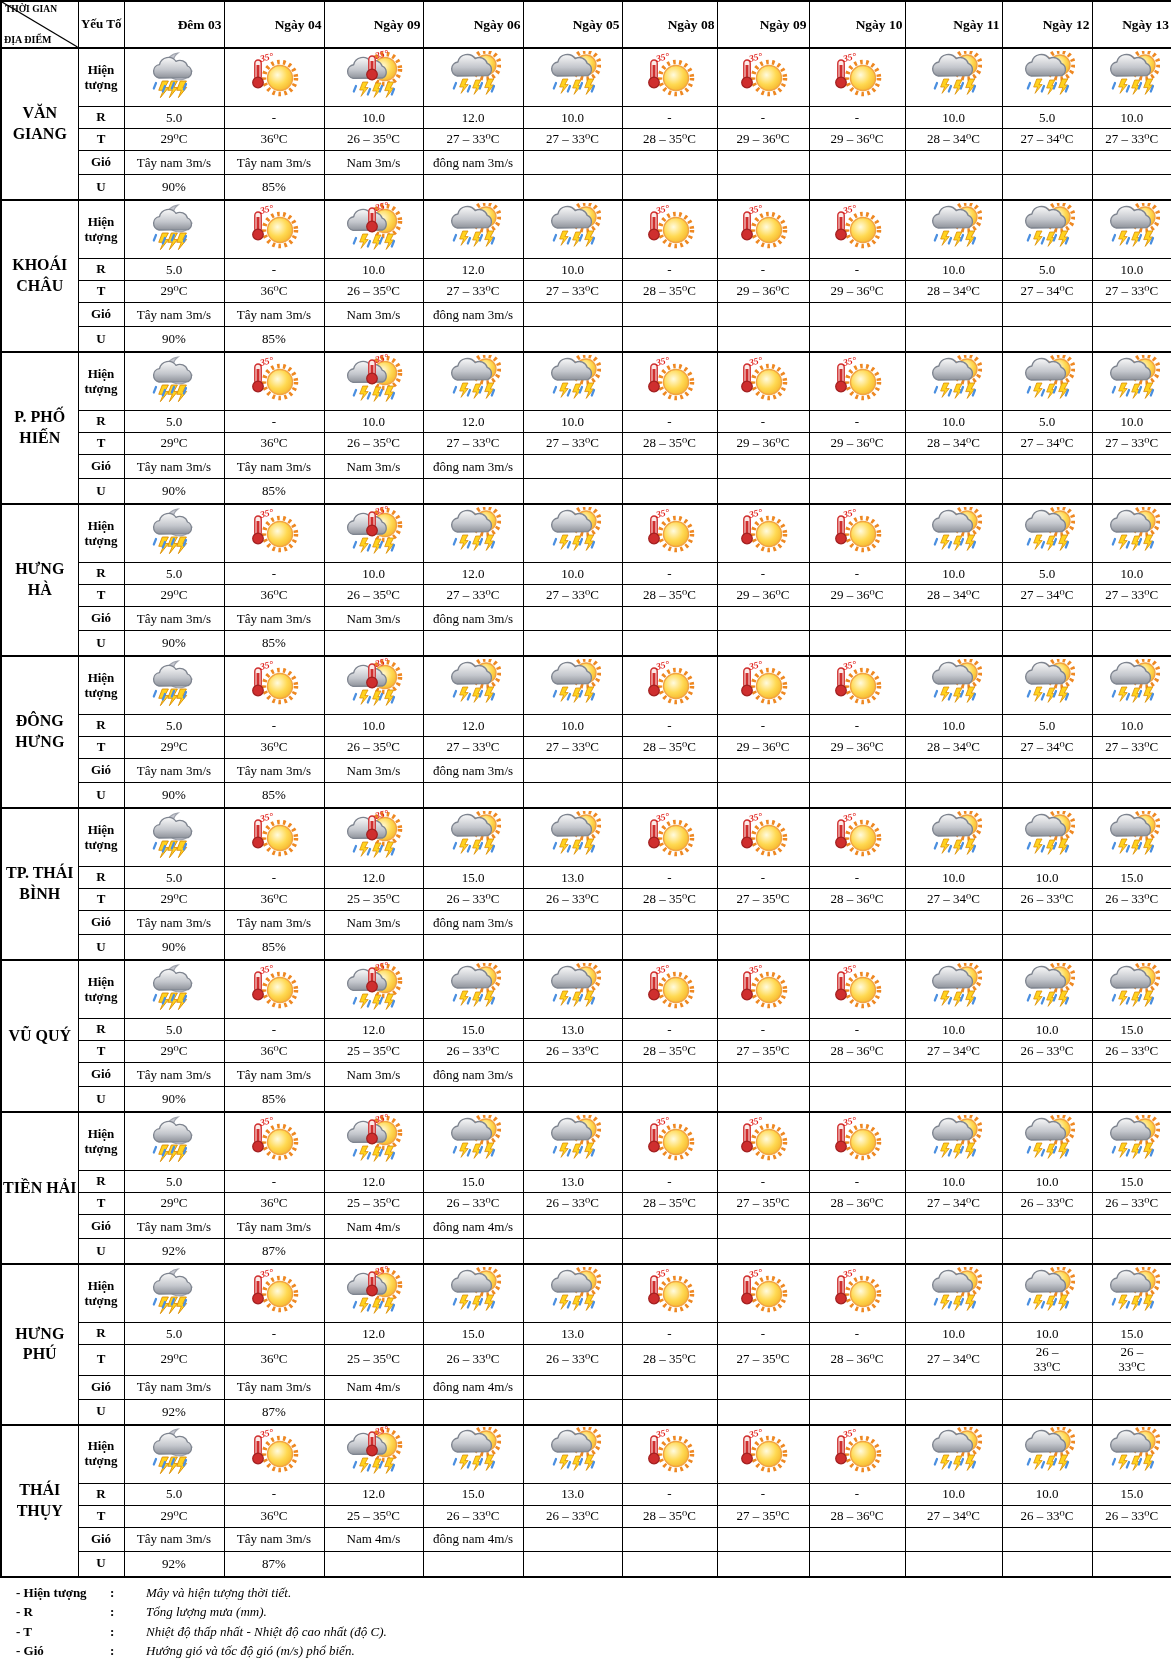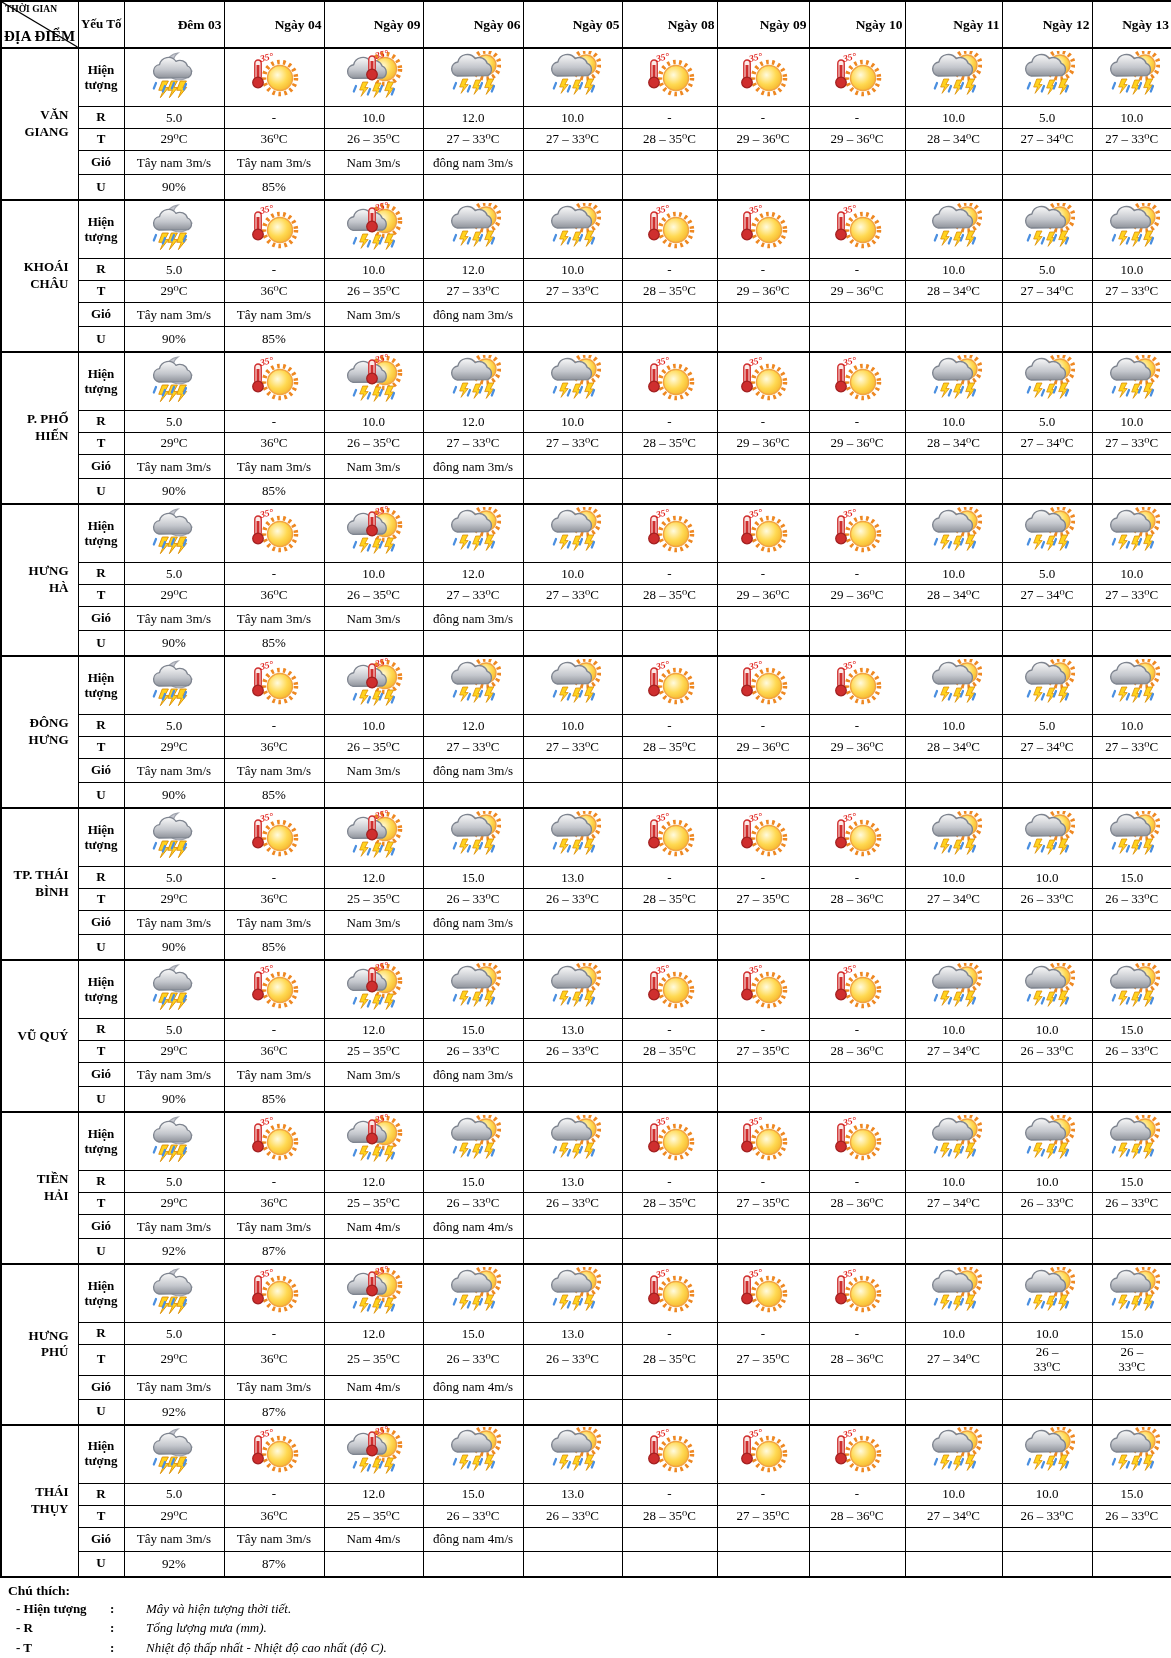--- a/index.html
+++ b/index.html
@@ -4,24 +4,24 @@
 <style>
   html,body{margin:0;padding:0;background:#ffffff;}
   body{font-family:"Liberation Serif","DejaVu Serif",serif;color:#000;}
   .page{width:1171px;background:#fff;}
   table{border-collapse:collapse;table-layout:fixed;width:1171px;border:2px solid #000;}
   td,th{border:1px solid #000;text-align:center;vertical-align:middle;padding:0 2px;font-size:13px;overflow:hidden;}
   thead th{height:45px;font-weight:bold;font-size:13.5px;border-bottom:2px solid #000;text-align:right;}
   .corner{position:relative;padding:0;}
   .corner svg.diag{position:absolute;left:0;top:0;width:100%;height:100%;}
   .ctop{position:absolute;top:2px;left:3px;font-size:9.5px;font-weight:bold;white-space:nowrap;}
-  .cbot{position:absolute;bottom:2px;left:2px;font-size:15px;font-weight:bold;white-space:nowrap;}
+  .cbot{position:absolute;bottom:2px;left:2px;font-size:10px;font-weight:bold;white-space:nowrap;}
   .factor-h{font-size:13px;line-height:1.15;}
   tr.block-start td{border-top:2px solid #000;}
-  td.loc{font-weight:bold;font-size:13px;line-height:1.3;padding:0 9px;text-align:right;}
+  td.loc{font-weight:bold;font-size:16px;line-height:1.3;padding:0 1px;}
   td.rl{font-weight:bold;font-size:13px;line-height:1.15;margin-left:24px;}
   tr.icon-row td{height:57px;}
   tr.r-row td{height:21px;}
   tr.t-row td{height:21px;white-space:pre-line;line-height:1.15;}
   tr.g-row td{height:23px;}
   tr.u-row td{height:24px;}
   .wicon{display:inline-block;line-height:0;}
   .wicon svg{display:block;}
   .legend{padding:5px 10px 4px 8px;font-size:13px;}
   .legend-title{font-weight:bold;font-size:13.5px;}
@@ -2119,21 +2119,20 @@
           <td></td>
           <td></td>
           <td></td>
           <td></td>
           <td></td>
         </tr>
       </tbody>
   </table>
 
   <div class="legend">
-    <div class="legend-title">Chú thích:</div>
     <div class="legend-item">
       <span class="lbl">- Hiện tượng</span>
       <span class="col">:</span>
       <span class="txt">Mây và hiện tượng thời tiết.</span>
     </div>
     <div class="legend-item">
       <span class="lbl">- R</span>
       <span class="col">:</span>
       <span class="txt">Tổng lượng mưa (mm).</span>
     </div>

